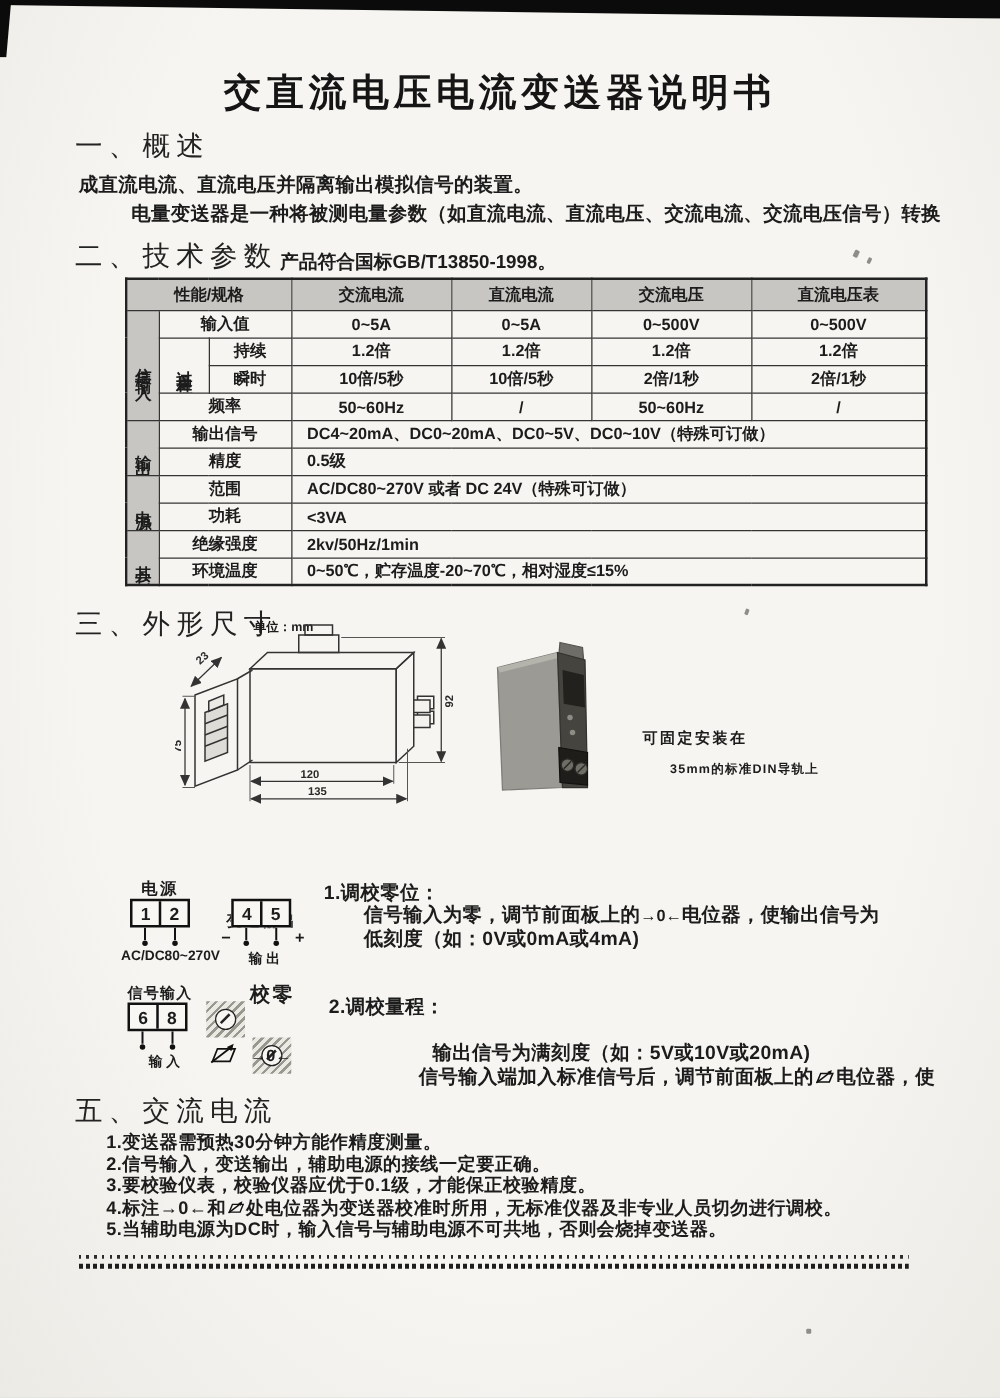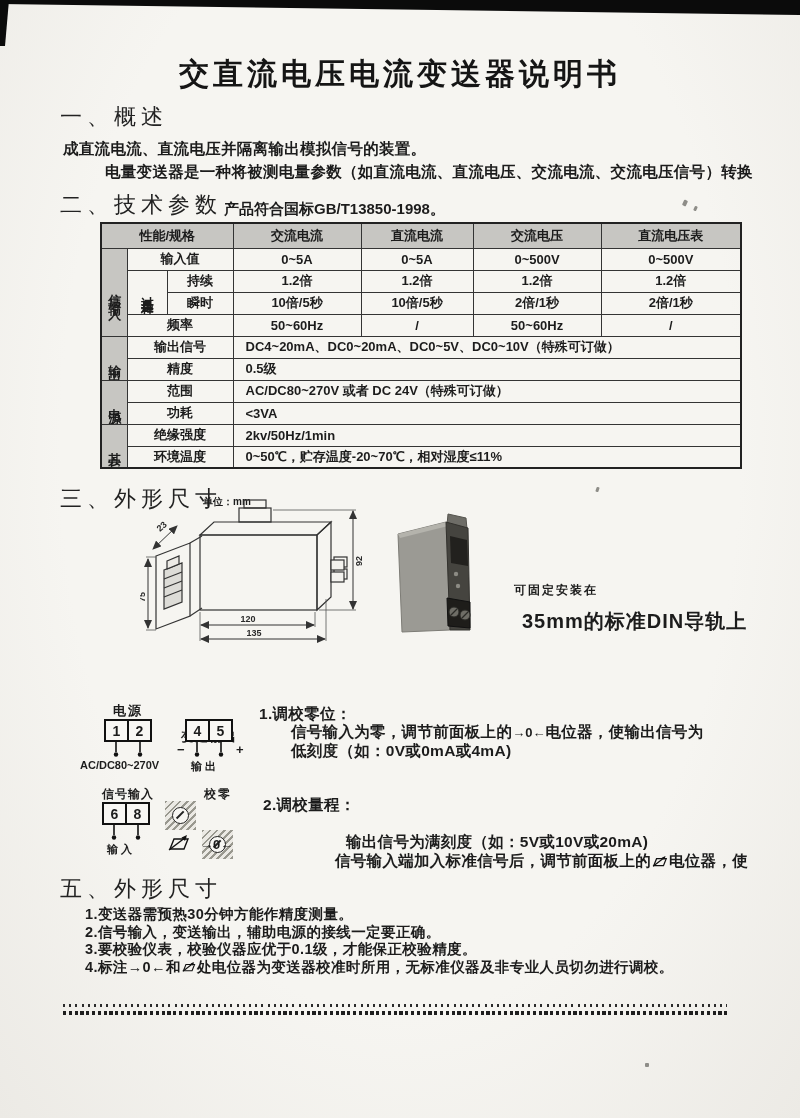--- a/index.html
+++ b/index.html
@@ -19,21 +19,21 @@
            padding:0;overflow:hidden;}
   .spec .gray{background:#c7c6c2;}
   .spec .lft{text-align:left;padding-left:12px;}
   .vert{writing-mode:vertical-rl;text-orientation:upright;letter-spacing:4px;}
   
   .tbox{display:flex;border:2px solid #111;background:#f8f7f4;}
   .tbox .cell{width:21px;height:19px;display:flex;align-items:center;justify-content:center;
               font-size:14px;font-weight:bold;}
   .tbox .cell:first-child{border-right:2px solid #111;}
   .blk-title{font-size:13px;font-weight:bold;text-align:center;letter-spacing:2px;}
-  .blk-cap{font-size:11px;font-weight:bold;text-align:left;}
+  .blk-cap{font-size:11px;font-weight:bold;text-align:right;}
   
   .pot{width:31px;height:29px;position:relative;
        background:repeating-linear-gradient(135deg,#99988f 0 2px,#ebe9e4 2px 5px);}
   .pot-circle{position:absolute;left:50%;top:50%;width:15px;height:15px;margin:-9px 0 0 -9px;
               background:#f7f6f3;border:1.6px solid #222;border-radius:50%;}
   .pot-slash{position:absolute;left:2px;top:6.3px;width:10px;height:1.6px;background:#222;
              transform:rotate(-45deg);}
   .zero-mark{font-size:13px;font-weight:bold;letter-spacing:0px;}
   .sign{font-size:13px;font-weight:bold;}
   
@@ -138,21 +138,21 @@
       <td colspan="2">功耗</td>
       <td colspan="4" class="lft">&lt;3VA</td>
     </tr>
     <tr style="height:22px;">
       <td rowspan="2" class="gray vert">其它</td>
       <td colspan="2">绝缘强度</td>
       <td colspan="4" class="lft">2kv/50Hz/1min</td>
     </tr>
     <tr style="height:22px;">
       <td colspan="2">环境温度</td>
-      <td colspan="4" class="lft">0~50℃，贮存温度-20~70℃，相对湿度≤11%</td>
+      <td colspan="4" class="lft">0~50℃，贮存温度-20~70℃，相对湿度≤15%</td>
     </tr>
   </tbody>
     </table>
 
   <div class="abs h-section" style="left:60px;top:484px;">三、外形尺寸</div>
   <div class="abs" style="left:203px;top:495px;font-size:10px;font-weight:bold;">单位：mm</div>
 
   <svg class="abs" style="left:140px;top:498px;" width="265" height="170" viewBox="0 0 265 170">
     <defs>
       <marker id="arr" markerWidth="9" markerHeight="8" refX="8" refY="4" orient="auto-start-reverse">
@@ -216,21 +216,21 @@
     <circle cx="64" cy="62" r="2.2" fill="#8c8b84"></circle>
     <circle cx="66" cy="74" r="2.2" fill="#8c8b84"></circle>
     <polygon points="55,86 78,90 78,116 56,114" fill="#1e1d1a" stroke="#111" stroke-width="1"></polygon>
     <circle cx="62" cy="100" r="5" fill="#6e6d66" stroke="#2a2a26" stroke-width="1"></circle>
     <line x1="59" y1="103" x2="65" y2="97" stroke="#2a2a26" stroke-width="1.2"></line>
     <circle cx="73" cy="103" r="5" fill="#6e6d66" stroke="#2a2a26" stroke-width="1"></circle>
     <line x1="70" y1="106" x2="76" y2="100" stroke="#2a2a26" stroke-width="1.2"></line>
   </svg>
 
   <div class="abs" style="left:514px;top:582px;font-size:12px;font-weight:bold;letter-spacing:2px;">可固定安装在</div>
-  <div class="abs" style="left:522px;top:608px;font-size:20px;font-weight:bold;letter-spacing:1px;">35mm的标准DIN导轨上</div>
+  <div class="abs" style="left:536px;top:608px;font-size:10px;font-weight:bold;letter-spacing:1px;">35mm的标准DIN导轨上</div>
 
 
   <div class="abs blk-title" style="left:103px;top:702px;width:50px;">电源</div>
   <div class="abs tbox" style="left:104px;top:719px;">
     <div class="cell">1</div>
     <div class="cell">2</div>
   </div>
   <svg class="abs" style="left:104px;top:742px;" width="48" height="16" viewBox="0 0 48 16">
     <line x1="12" y1="0" x2="12" y2="10" stroke="#111" stroke-width="1.6"></line>
     <circle cx="12" cy="12.5" r="2.2" fill="#111"></circle>
@@ -278,48 +278,49 @@
     <span class="pot-circle">
         <span class="pot-slash"></span>
       </span>
   </div>
   <svg class="abs" style="left:166px;top:834px;" width="26" height="18" viewBox="0 0 26 18">
     <polygon points="4,15 18,15 22,5 8,5" fill="none" stroke="#111" stroke-width="1.4"></polygon>
     <line x1="3" y1="16" x2="20" y2="3" stroke="#111" stroke-width="1.4"></line>
     <polygon points="21,1 15.5,3.5 19,7" fill="#111"></polygon>
   </svg>
 
-  <div class="abs blk-title" style="left:200px;top:786px;width:36px;font-size:12px;">校零</div>
+  <div class="abs blk-title" style="left:200px;top:786px;width:36px;font-size:16px;">校零</div>
   <div class="abs pot" style="left:202px;top:801px;">
     <span class="pot-circle">
         <span class="pot-slash"></span>
       </span>
   </div>
   <div class="abs zero-mark" style="left:200px;top:837px;">→0←</div>
 
   <div class="abs b15" style="left:263px;top:795px;">2.调校量程：</div>
   <div class="abs b15" style="left:335px;top:851px;width:430px;">
     <span>信号输入端加入标准信号后，调节前面板上的</span><svg width="18" height="13" viewBox="0 0 26 18" style="vertical-align:-2px;">
         <polygon points="4,15 18,15 22,5 8,5" fill="none" stroke="#111" stroke-width="1.8"></polygon>
         <line x1="3" y1="16" x2="20" y2="3" stroke="#111" stroke-width="1.8"></line>
         <polygon points="21,1 15.5,3.5 19,7" fill="#111"></polygon>
       </svg><span>电位器，使</span>
   </div>
   <div class="abs b15" style="left:346px;top:832px;">输出信号为满刻度（如：5V或10V或20mA)</div>
 
-  <div class="abs h-section" style="left:60px;top:874px;">五、外形尺寸</div>
+  <div class="abs h-section" style="left:60px;top:874px;">五、交流电流</div>
   <div class="abs" style="left:85px;top:906px;width:670px;">
     <div class="note-line">1.变送器需预热30分钟方能作精度测量。</div>
     <div class="note-line">2.信号输入，变送输出，辅助电源的接线一定要正确。</div>
     <div class="note-line">3.要校验仪表，校验仪器应优于0.1级，才能保正校验精度。</div>
     <div class="note-line">
       <span>4.标注</span><span>→0←</span><span>和</span><svg width="16" height="12" viewBox="0 0 26 18" style="vertical-align:-1px;">
           <polygon points="4,15 18,15 22,5 8,5" fill="none" stroke="#111" stroke-width="1.8"></polygon>
           <line x1="3" y1="16" x2="20" y2="3" stroke="#111" stroke-width="1.8"></line>
           <polygon points="21,1 15.5,3.5 19,7" fill="#111"></polygon>
         </svg><span>处电位器为变送器校准时所用，无标准仪器及非专业人员切勿进行调校。</span>
     </div>
+    <div class="note-line">5.当辅助电源为DC时，输入信号与辅助电源不可共地，否则会烧掉变送器。</div>
   </div>
 
   <div class="abs dots1" style="left:63px;top:1004px;width:664px;"></div>
   <div class="abs dots2" style="left:63px;top:1011px;width:664px;"></div>
 
 </div>
 
 </body></html>

